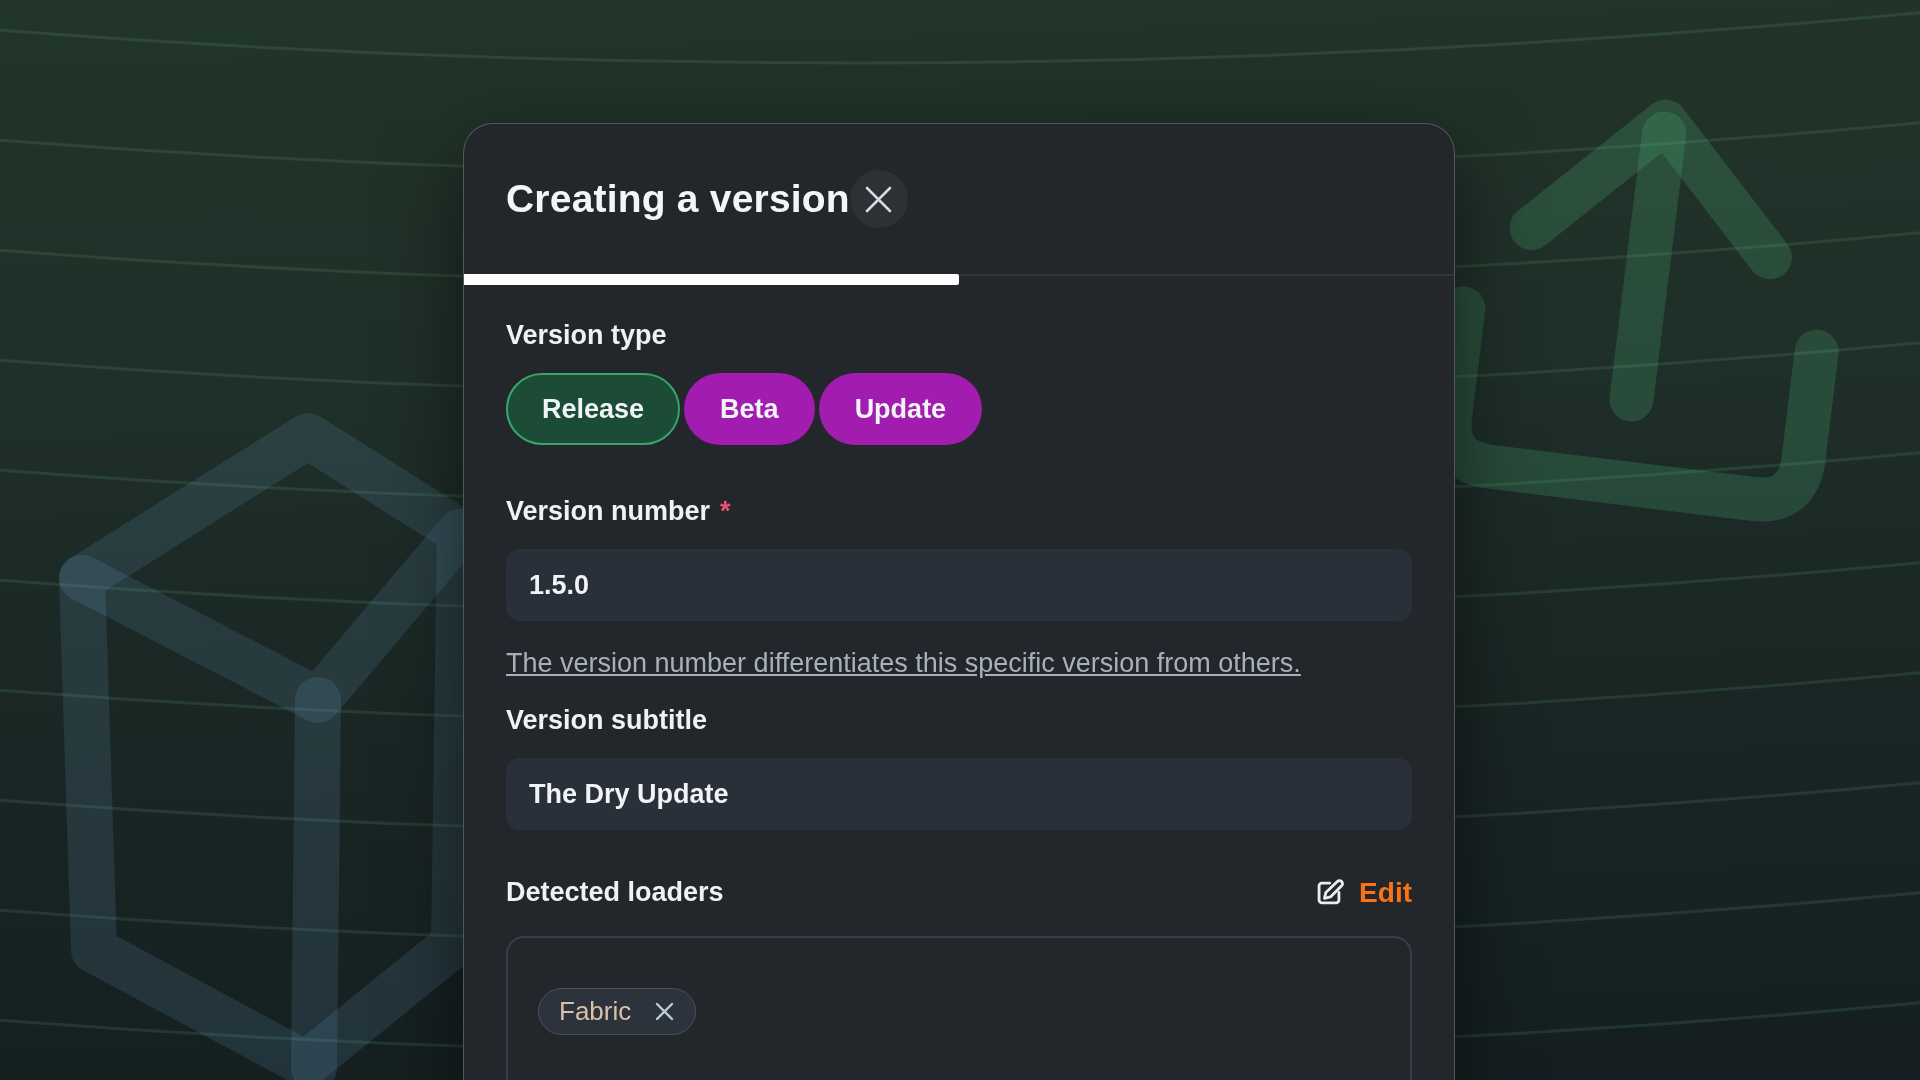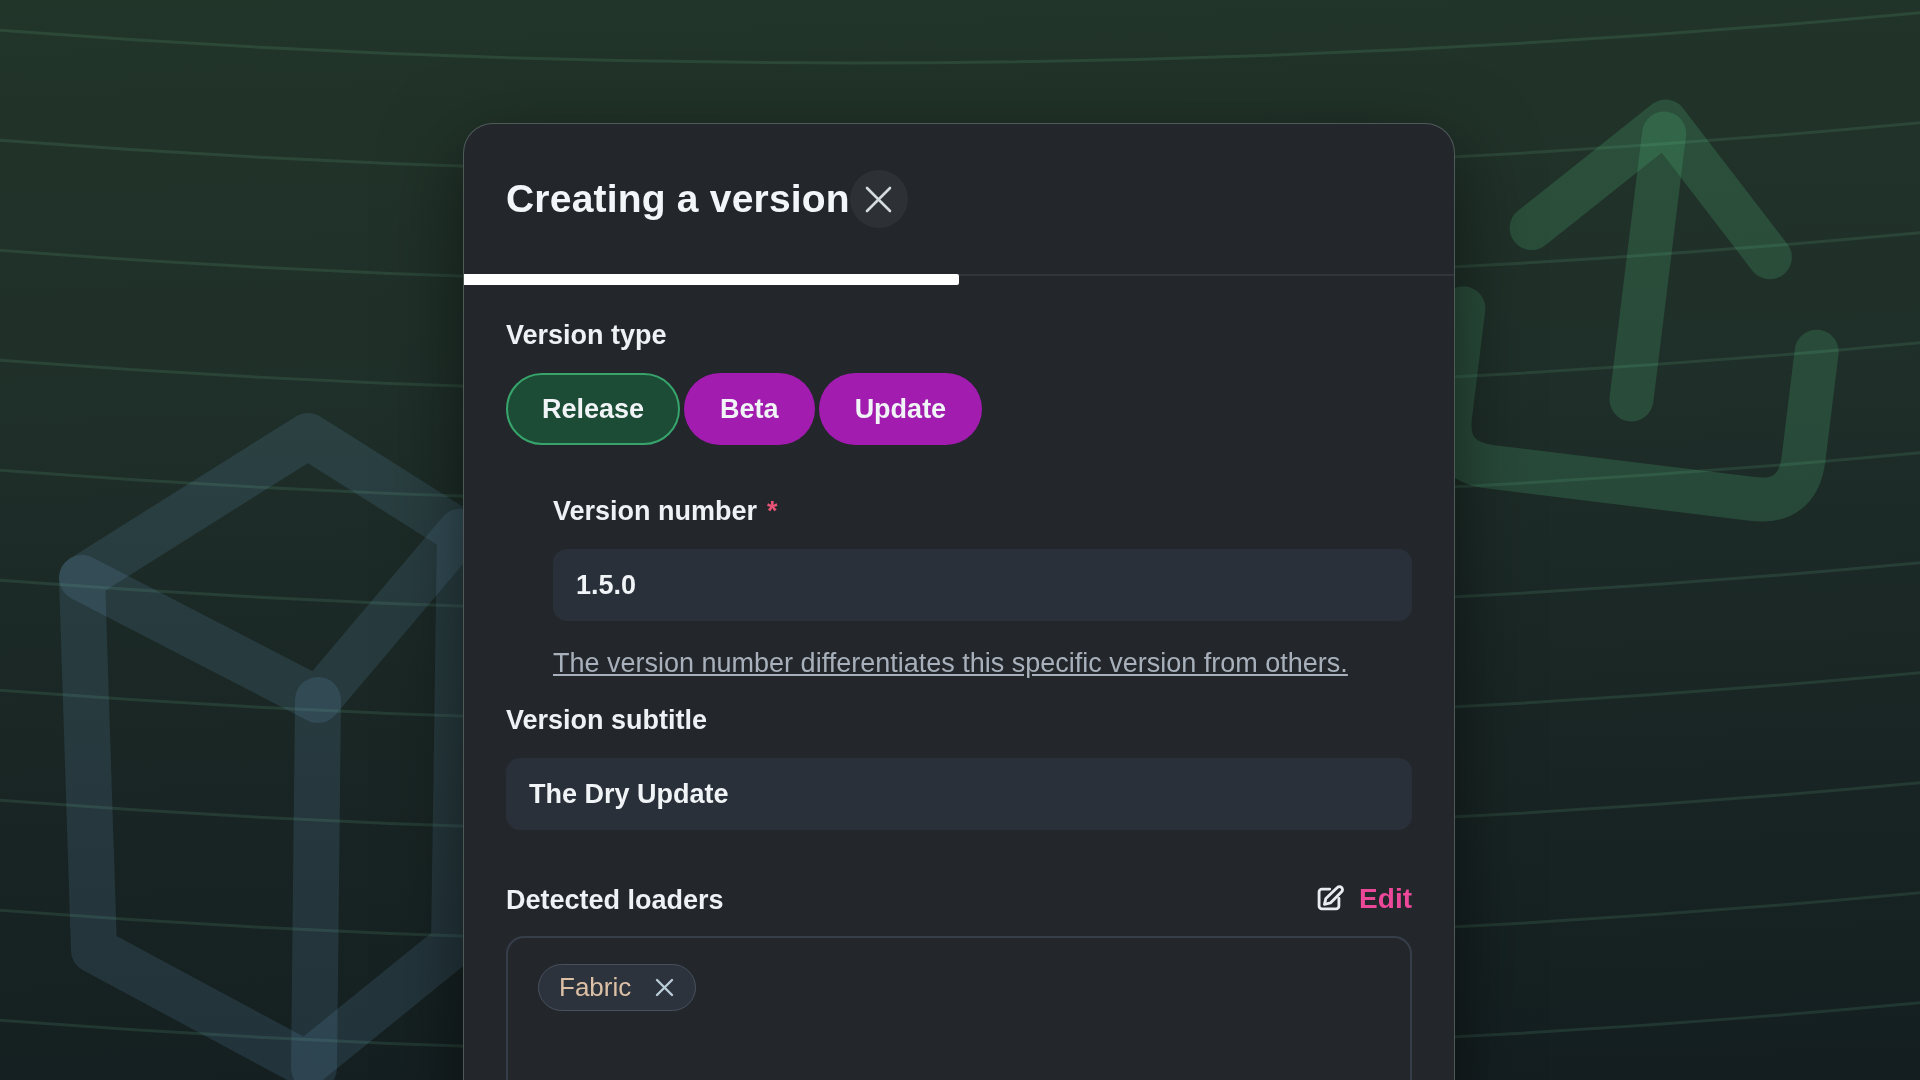--- a/index.html
+++ b/index.html
@@ -62,55 +62,56 @@
   .type-row { display: flex; gap: 4px; margin-top: 22px; }
   .seg-btn {
     height: 72px; padding: 0 34px;
     border-radius: 999px;
     font-family: inherit; font-size: 27px; font-weight: 700; color: #f0f4f6;
     background: #a21caf; border: 2.5px solid transparent;
     cursor: pointer;
   }
   .seg-btn.selected { background: #1c4c35; border-color: #37a46c; }
 
-  .section-number { margin-top: 50px; margin-left: 47px; }
+  .section-number { margin-top: 50px; }
   .text-input {
     display: block; width: 100%; height: 72px;
     margin-top: 22px;
     background: #2a3039; border: none; border-radius: 14px;
     padding: 0 23px;
     font-family: inherit; font-size: 27px; font-weight: 600; color: #f1f4f6;
     outline: none;
   }
   .help-text {
     margin-top: 20px; max-width: 845px;
     font-size: 27px; font-weight: 400; color: #a8b1bb; line-height: 44px; text-decoration: underline;
   }
 
   .section-subtitle { margin-top: 19px; }
 
   .section-loaders { margin-top: 46px; }
   .loaders-row {
-    display: flex; align-items: flex-end; justify-content: space-between; height: 40px;
+    display: flex; align-items: flex-start; justify-content: space-between; height: 40px;
   }
   .edit-btn {
     display: flex; align-items: center; gap: 13px;
     background: none; border: none; cursor: pointer;
-    font-family: inherit; font-size: 28px; font-weight: 700; color: #ec4899;
+    font-family: inherit; font-size: 28px; font-weight: 700; color: #f97316;
   }
   .loaders-box {
     margin-top: 20px; height: 220px;
     border: 2px solid #363e49; border-radius: 18px;
     padding: 26px 30px;
   }
   .chip {
     display: inline-flex; align-items: center; gap: 23px;
     height: 47px; padding: 0 20px;
     background: #2d333c; border: 1.5px solid #47515e; border-radius: 999px;
     cursor: default;
+    margin-top: 24px;
   }
   .chip-label { font-size: 26px; color: #dcc0a6; }
   .chip-x { display: flex; cursor: pointer; }
 </style>
 </head>
 <body>
 
 <div class="bg">
   <svg width="1920" height="1080" viewBox="0 0 1920 1080" fill="none">
     <g stroke="rgba(110,190,140,0.15)" stroke-width="3">

